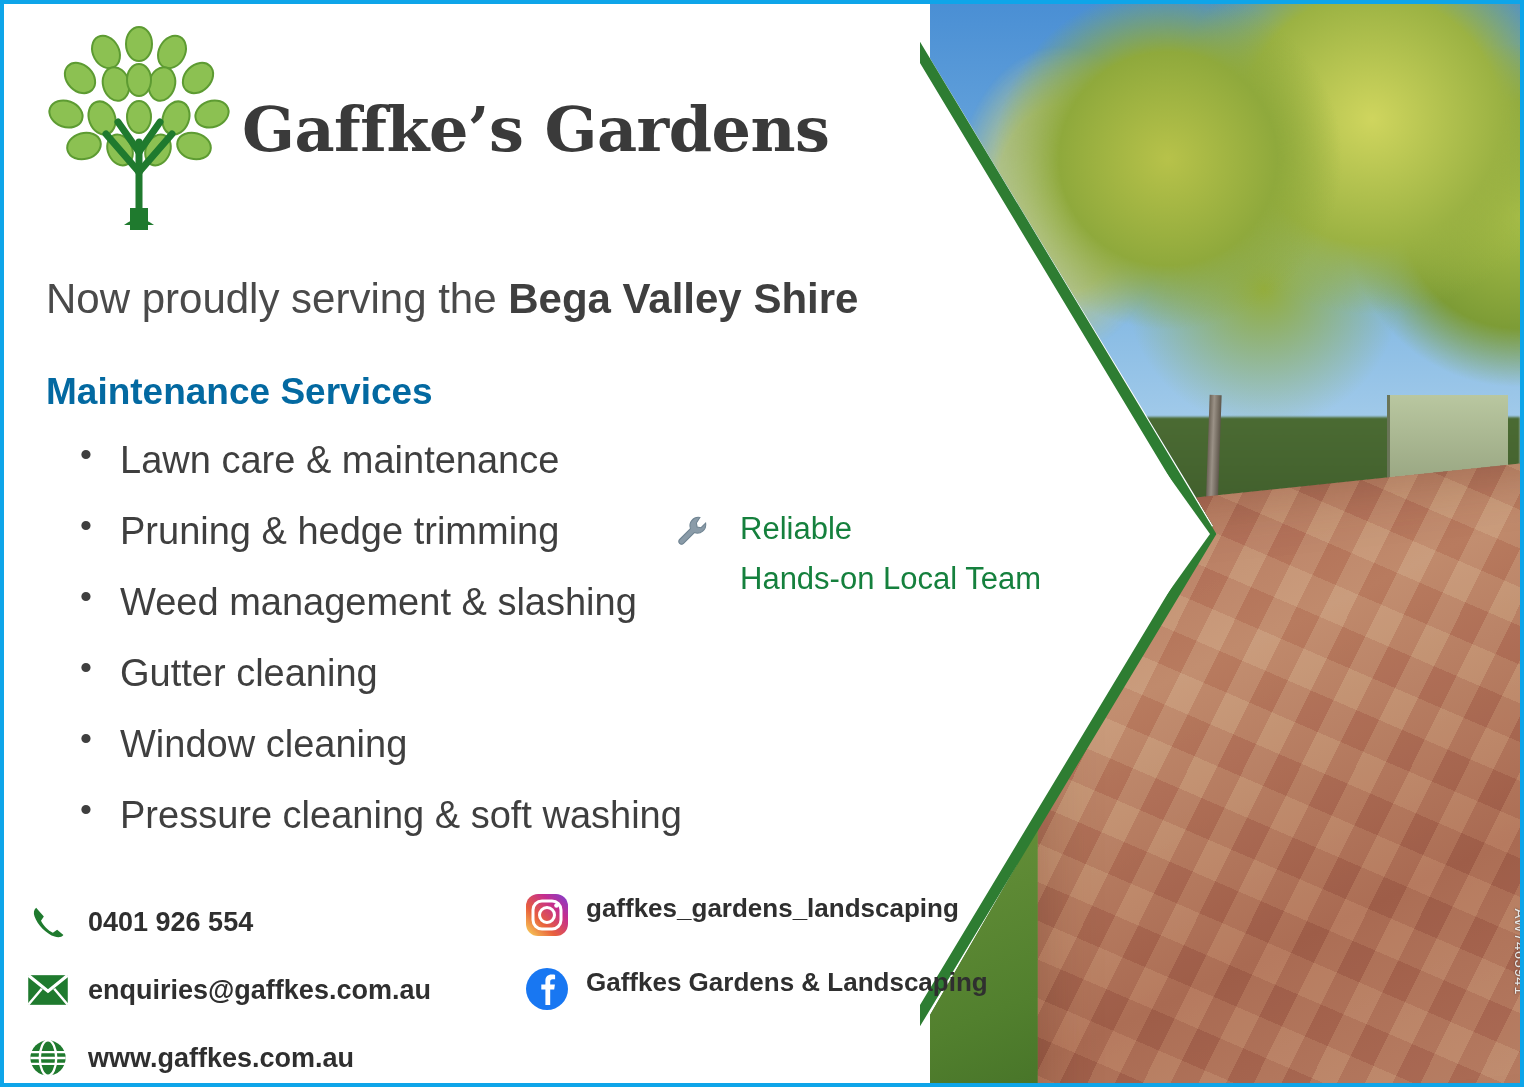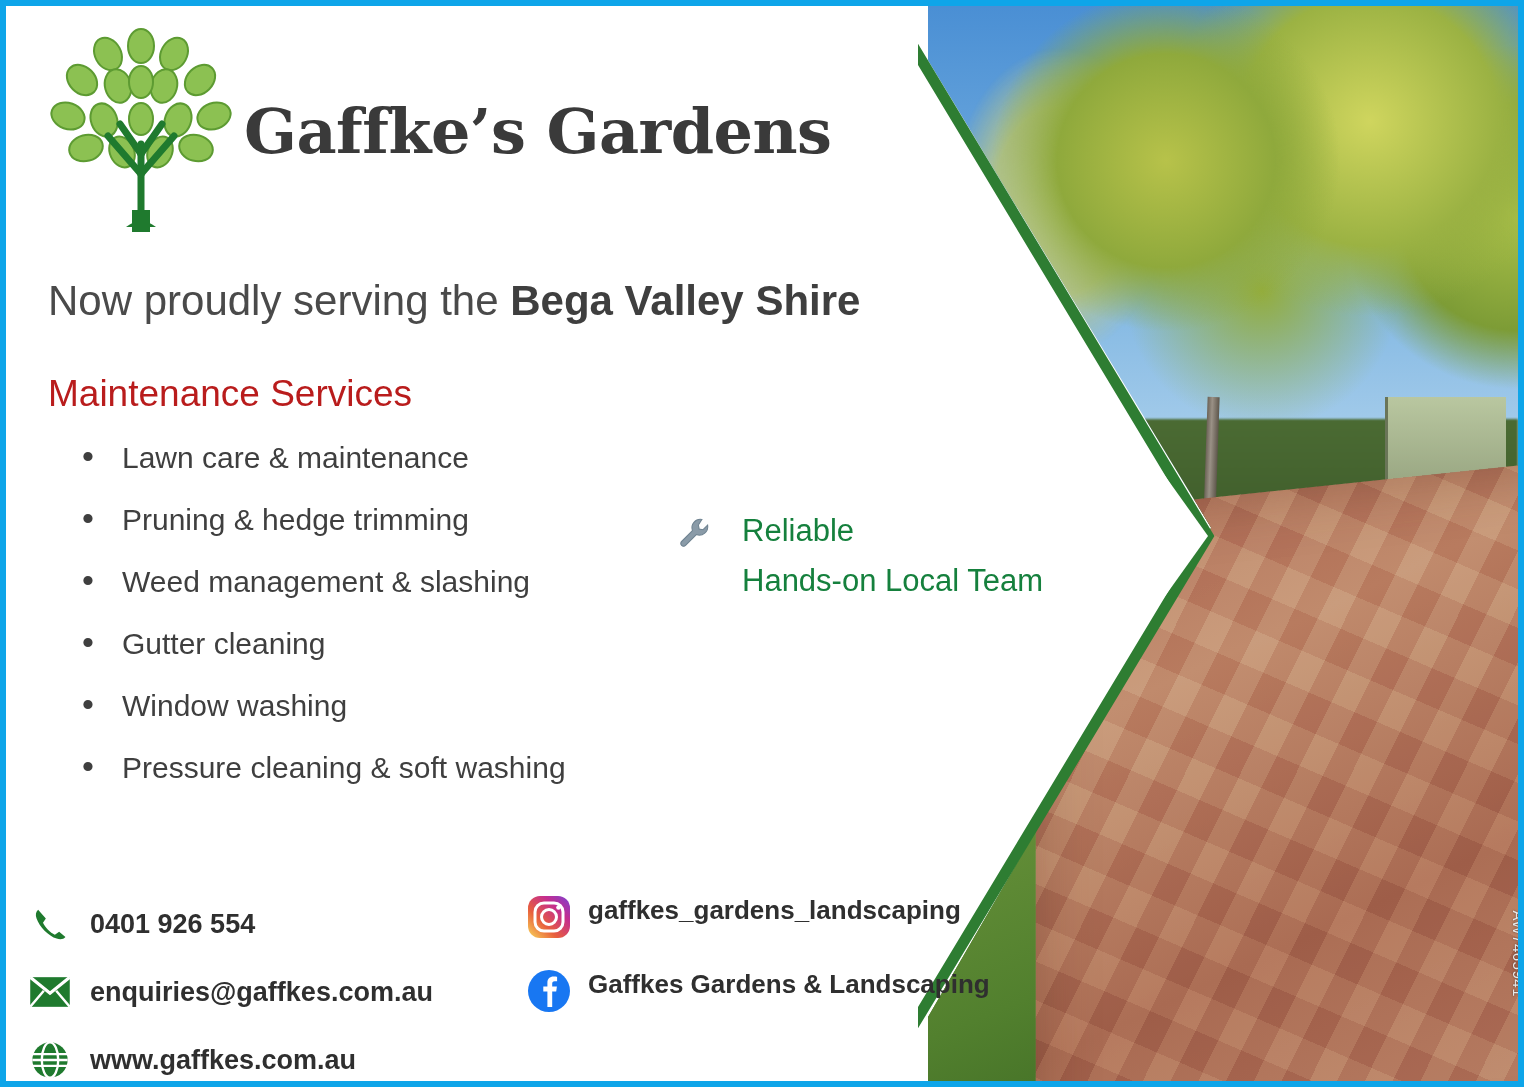--- a/index.html
+++ b/index.html
@@ -8,21 +8,21 @@
     background: #ffffff;
   }
   body {
     font-family: "Liberation Sans", sans-serif;
   }
   .ad {
     position: relative;
     width: 1524px;
     height: 1087px;
     background: #ffffff;
-    border: 6px solid #0ea5e9;
+    border: 4px solid #0ea5e9;
     box-sizing: border-box;
     overflow: hidden;
   }
 
   
   .photo {
     position: absolute;
     top: 0;
     right: 0;
     width: 590px;
@@ -183,33 +183,33 @@
   .tagline {
     margin: 38px 0 0 42px;
     font-size: 42px;
     color: #4a4a4a;
   }
   .tagline b { color: #3f3f3f; }
 
   .section-title {
     margin: 48px 0 0 42px;
     font-size: 37px;
-    font-weight: normal;
-    color: #b91c1c;
+    font-weight: bold;
+    color: #0369a1;
   }
 
   ul.services {
     margin: 26px 0 0 60px;
     padding: 0;
     list-style: none;
     width: 620px;
   }
   ul.services li {
     position: relative;
-    font-size: 30px;
+    font-size: 38px;
     color: #3f3f3f;
     padding: 0 0 0 56px;
     margin-bottom: 28px;
   }
   ul.services li::before {
     content: "•";
     position: absolute;
     left: 16px;
     top: -4px;
     font-size: 34px;
@@ -362,21 +362,21 @@
       <span>Now proudly serving the </span><b>Bega Valley Shire</b>
     </div>
 
     <div class="section-title">Maintenance Services</div>
 
     <ul class="services">
       <li>Lawn care &amp; maintenance</li>
       <li>Pruning &amp; hedge trimming</li>
       <li>Weed management &amp; slashing</li>
       <li>Gutter cleaning</li>
-      <li>Window washing</li>
+      <li>Window cleaning</li>
       <li>Pressure cleaning &amp; soft washing</li>
     </ul>
 
     <div class="promise">
       <svg class="wrench" viewBox="0 0 32 32">
         <path d="M22.5 3.2a8 8 0 0 0-8.9 10.6L3.4 24a2.6 2.6 0 1 0 3.7 3.7L17.3 17.5A8 8 0 0 0 27.9 8.6l-4.3 4.3-3.7-.7-.7-3.7z" fill="#8a9ba8" stroke="#6f8391" stroke-width="1"></path>
       </svg>
       <div class="promise-lines">
         <div>Reliable</div>
         <div>Hands-on Local Team</div>

